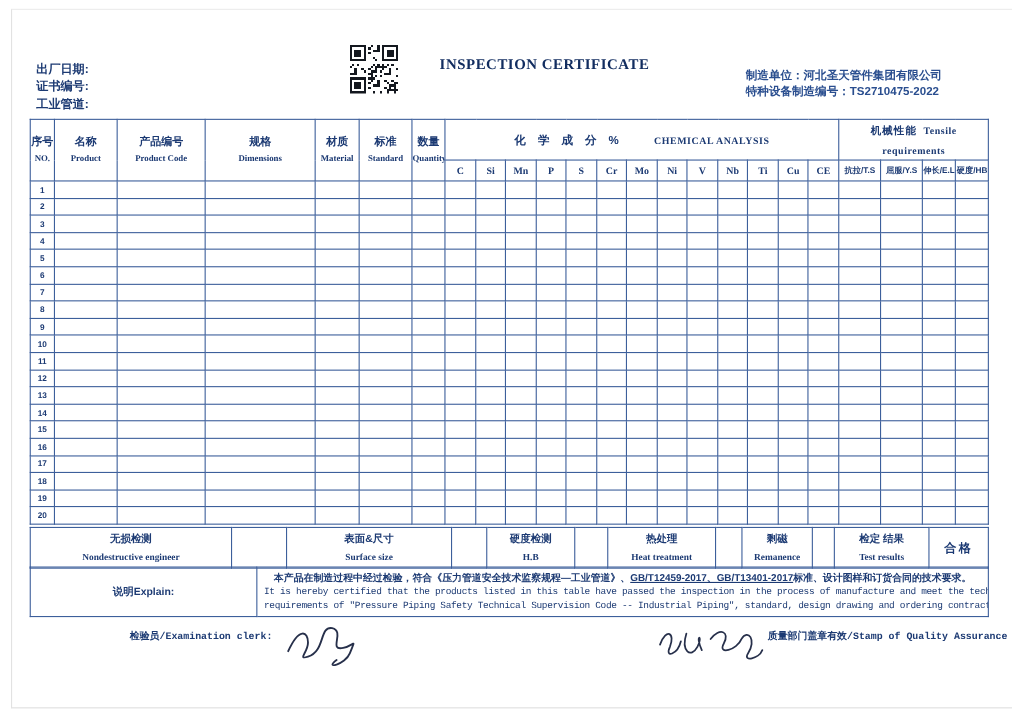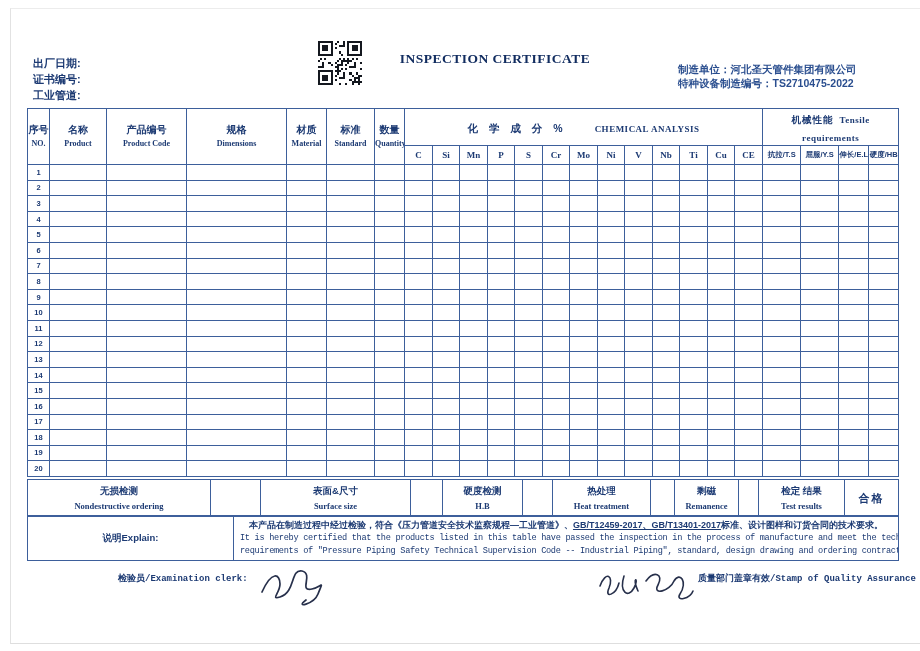--- a/index.html
+++ b/index.html
@@ -789,21 +789,21 @@
       <col style="width:24px">
     <col style="width:64px">
       <col style="width:20px">
       <col style="width:86px">
       <col style="width:54px">
   </colgroup>
   <tbody>
       <tr>
     <td>
           <div class="s-zh">无损检测</div>
-          <div class="s-en">Nondestructive ordering</div>
+          <div class="s-en">Nondestructive engineer</div>
         </td>
     <td></td>
     <td>
           <div class="s-zh">表面&amp;尺寸</div>
           <div class="s-en">Surface size</div>
         </td>
     <td></td>
     <td>
           <div class="s-zh">硬度检测</div>
           <div class="s-en">H.B</div>

